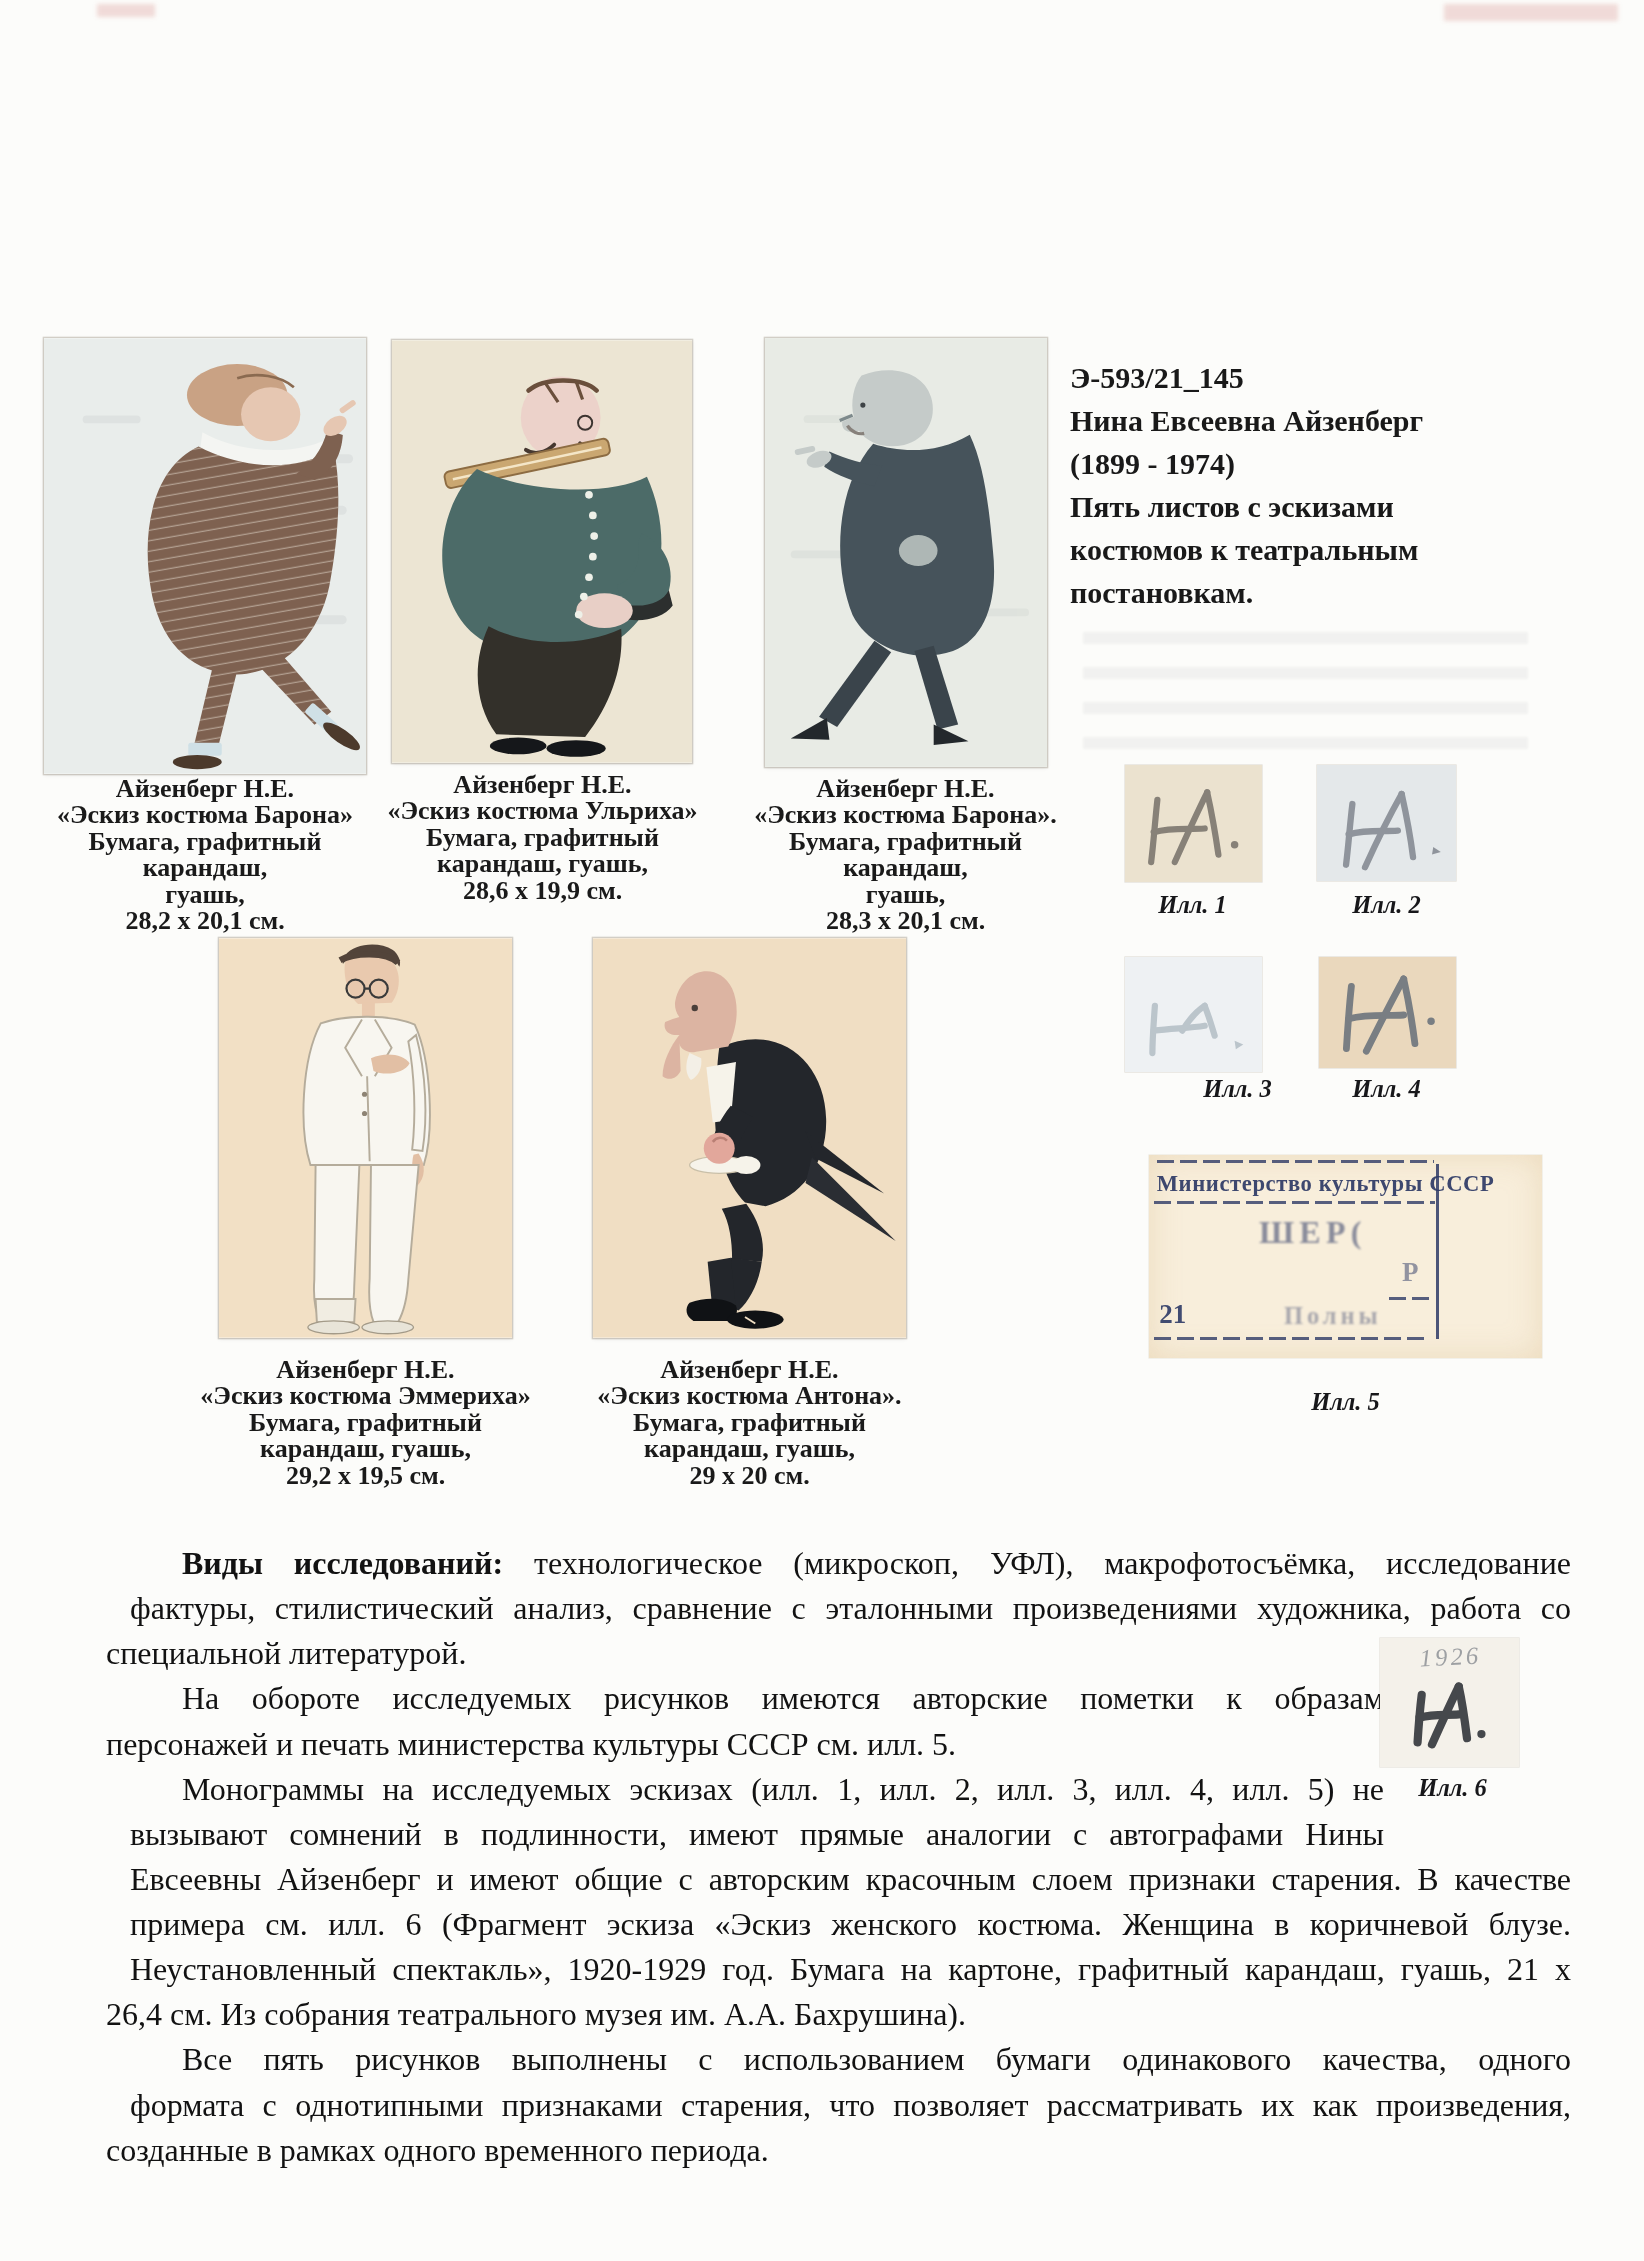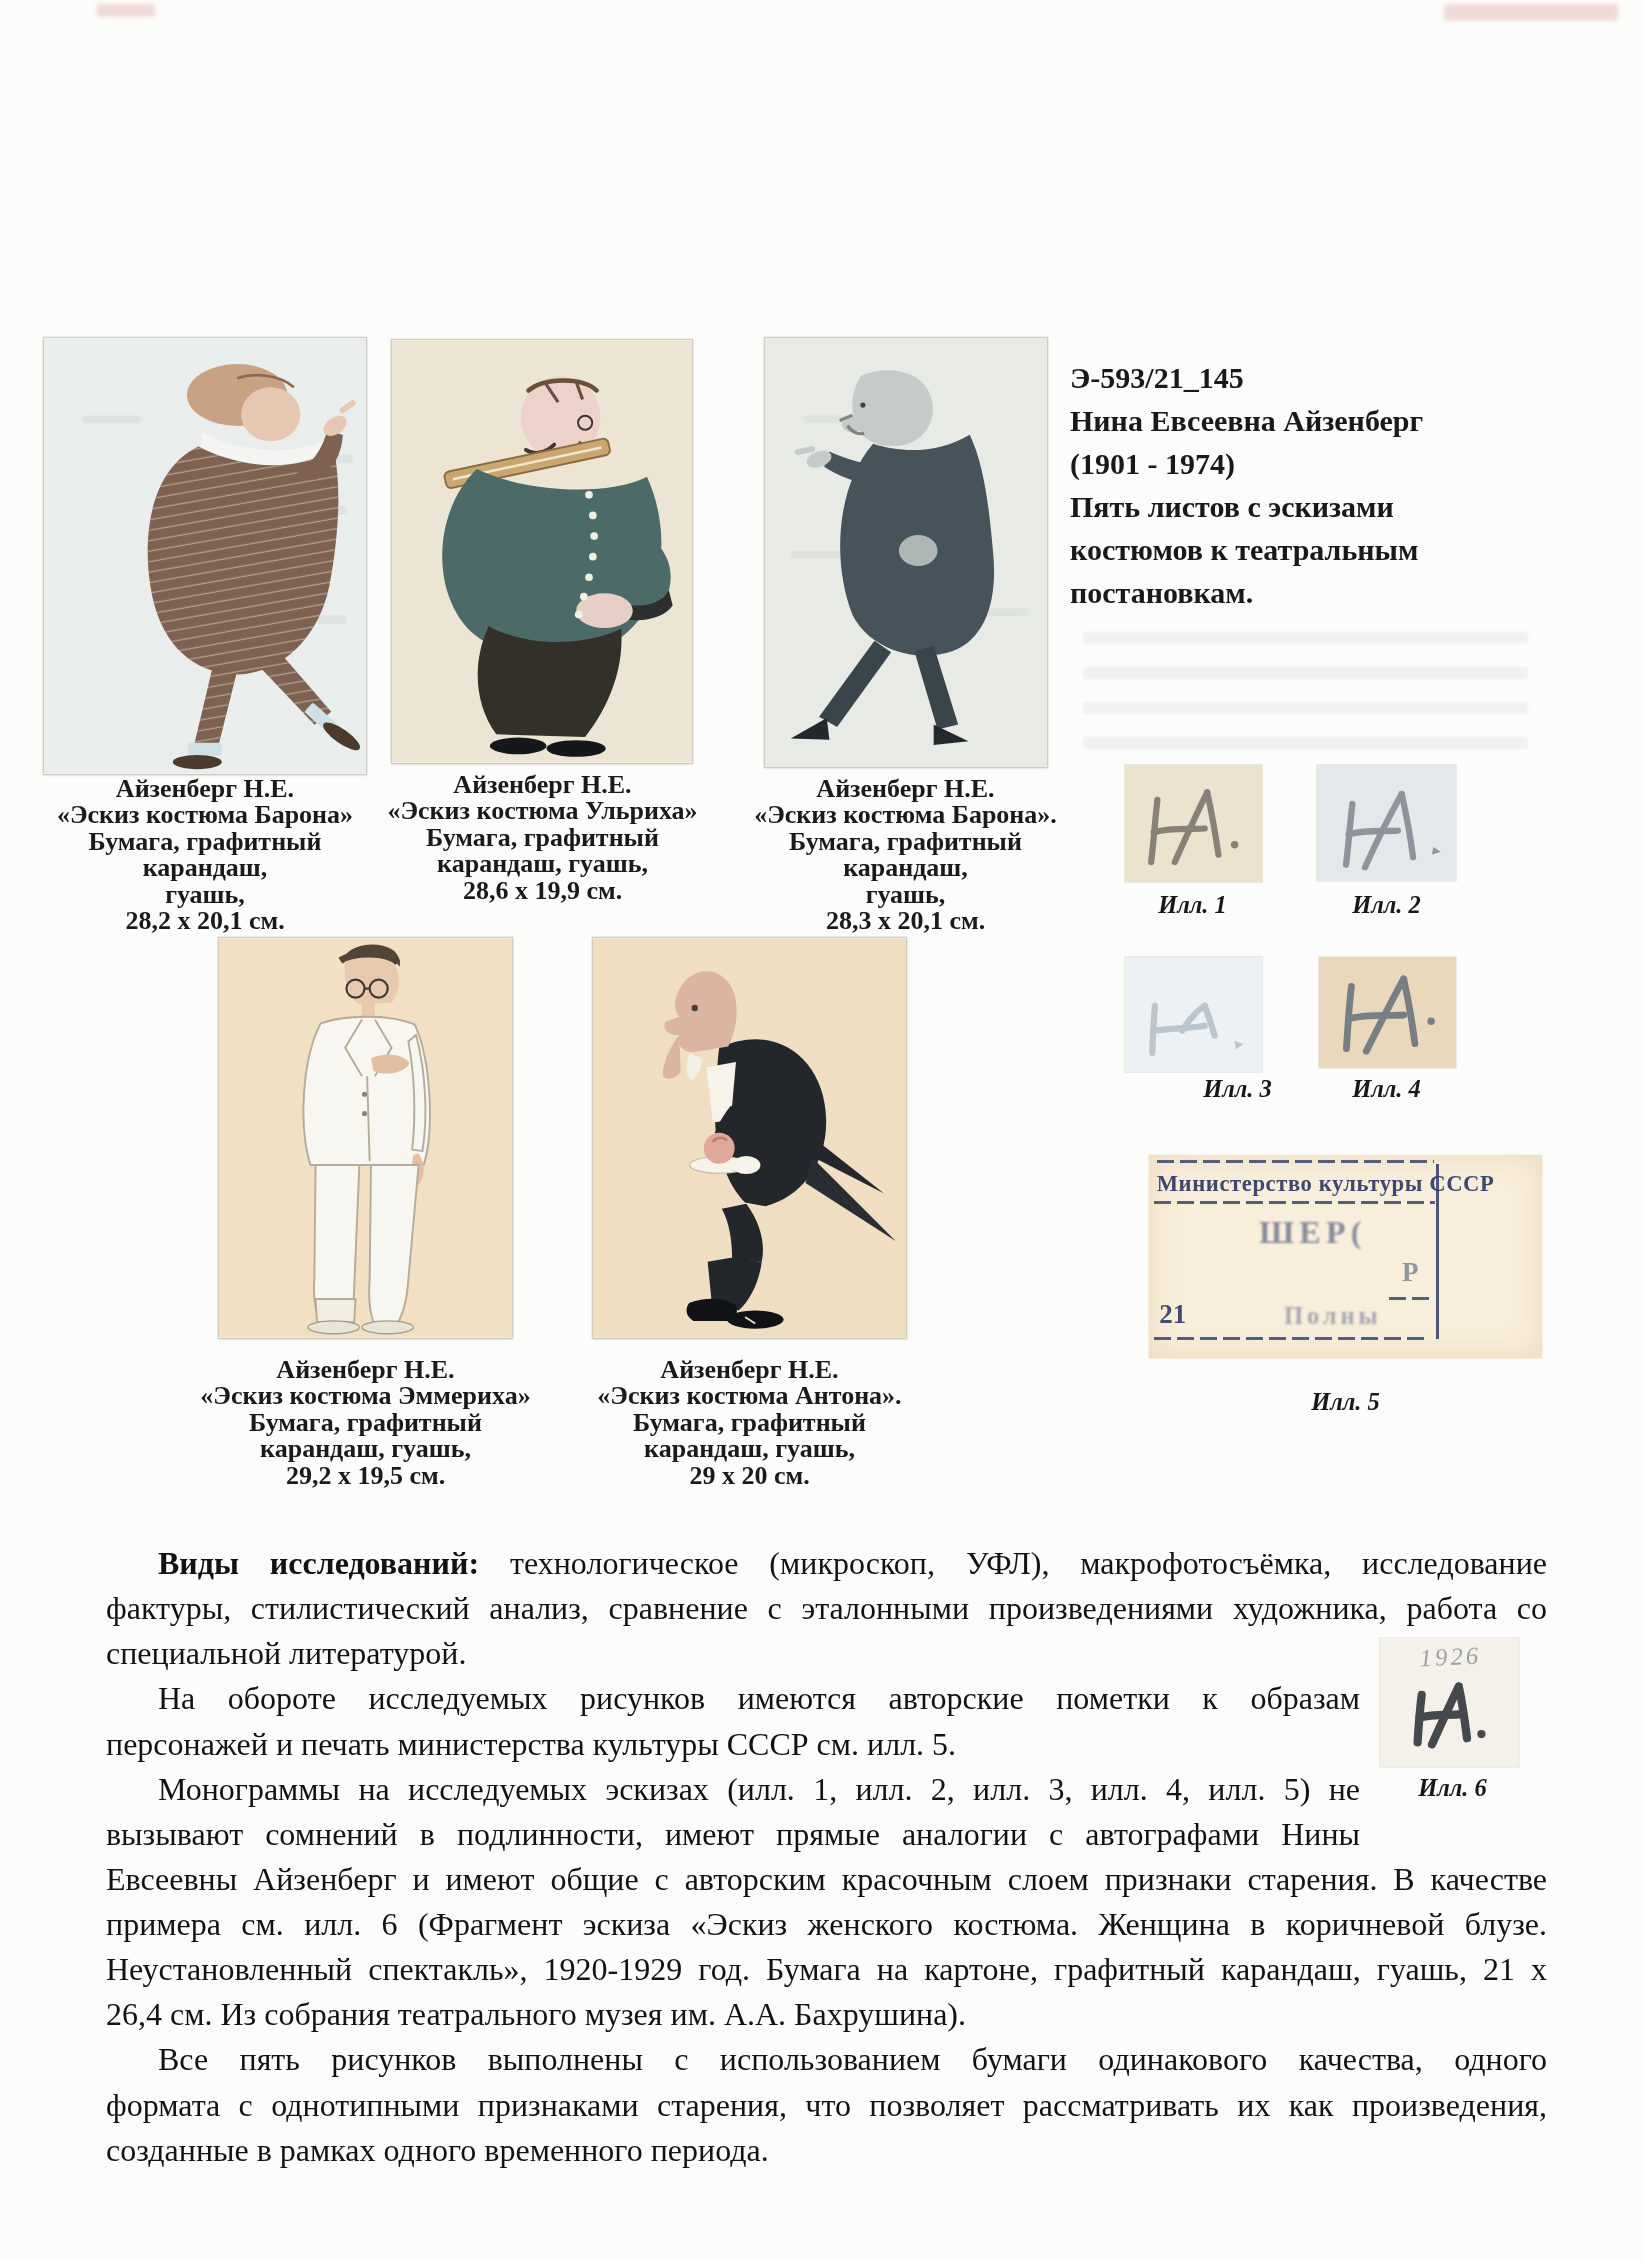--- a/index.html
+++ b/index.html
@@ -16,21 +16,21 @@
          font-size:24.5px;color:#17171a;}
   .stamp{position:absolute;left:1149px;top:1155px;width:393px;height:203px;background:#f8eedb;
          box-shadow:inset 0 0 32px rgba(204,168,112,.28), 0 0 0 0.6px rgba(160,140,100,.18);}
   .stamp .dash{position:absolute;height:2.6px;opacity:.8;
         background:repeating-linear-gradient(90deg,#2e3a66 0 17px, transparent 17px 23px);}
   .stamp-title{position:absolute;left:7.7px;top:15.5px;width:277px;font-weight:bold;font-size:22.6px;
         letter-spacing:0.6px;color:#2e3a66;opacity:.92;filter:blur(0.4px);white-space:nowrap;}
   .stamp-frag{position:absolute;font-weight:bold;color:#2e3a66;}
   .vline{position:absolute;width:2.6px;background:#2e3a66;opacity:.85;}
   .body-line{position:absolute;left:106px;width:1441px;font-size:32px;line-height:45px;color:#121212;}
-  .j{text-align:justify;text-align-last:justify;}
+  .j{text-align:justify;text-align-last:justify;margin-left:24px;}
   .narrow{width:1254px;}
   .ind{text-indent:52px;}
   .ill6fig{position:absolute;left:1380px;top:1638px;width:139px;height:129px;background:#f4f1ea;
         box-shadow:0 0 0 0.6px rgba(150,140,120,.25);}
   .ill6year{position:absolute;left:19.3px;top:5.2px;width:103px;text-align:center;font-style:italic;
         font-size:24.5px;letter-spacing:3.2px;color:#8f9297;opacity:.85;transform:rotate(-3deg);}
   .bleed{position:absolute;opacity:.055;filter:blur(1.3px);
         background:repeating-linear-gradient(180deg, transparent 0 23px, #4a4f58 23px 35px);}
   .redmark{position:absolute;background:rgba(195,85,80,.20);filter:blur(1.9px);}
 </style>
@@ -128,21 +128,21 @@
       <path d="M232,486 L268,608 L300,600 L262,478 Z" fill="#3a444b"></path>
       <path d="M196,488 L112,604 L84,588 L170,470 Z" fill="#3a444b"></path>
       <path d="M262,600 L316,626 L262,632 Z" fill="#23282c"></path>
       <path d="M96,590 L40,622 L100,624 Z" fill="#23282c"></path>
     </svg>
   </div>
 
   <div class="header">
     <div>Э-593/21_145</div>
     <div>Нина Евсеевна Айзенберг</div>
-    <div>(1901 - 1974)</div>
+    <div>(1899 - 1974)</div>
     <div>Пять листов с эскизами</div>
     <div>костюмов к театральным</div>
     <div>постановкам.</div>
   </div>
 
   <div class="cap" style="left:24.5px;top:776px;width:361px;">
     <div>Айзенберг Н.Е.</div>
     <div>«Эскиз костюма Барона»</div>
     <div>Бумага, графитный карандаш,</div>
     <div>гуашь,</div>

